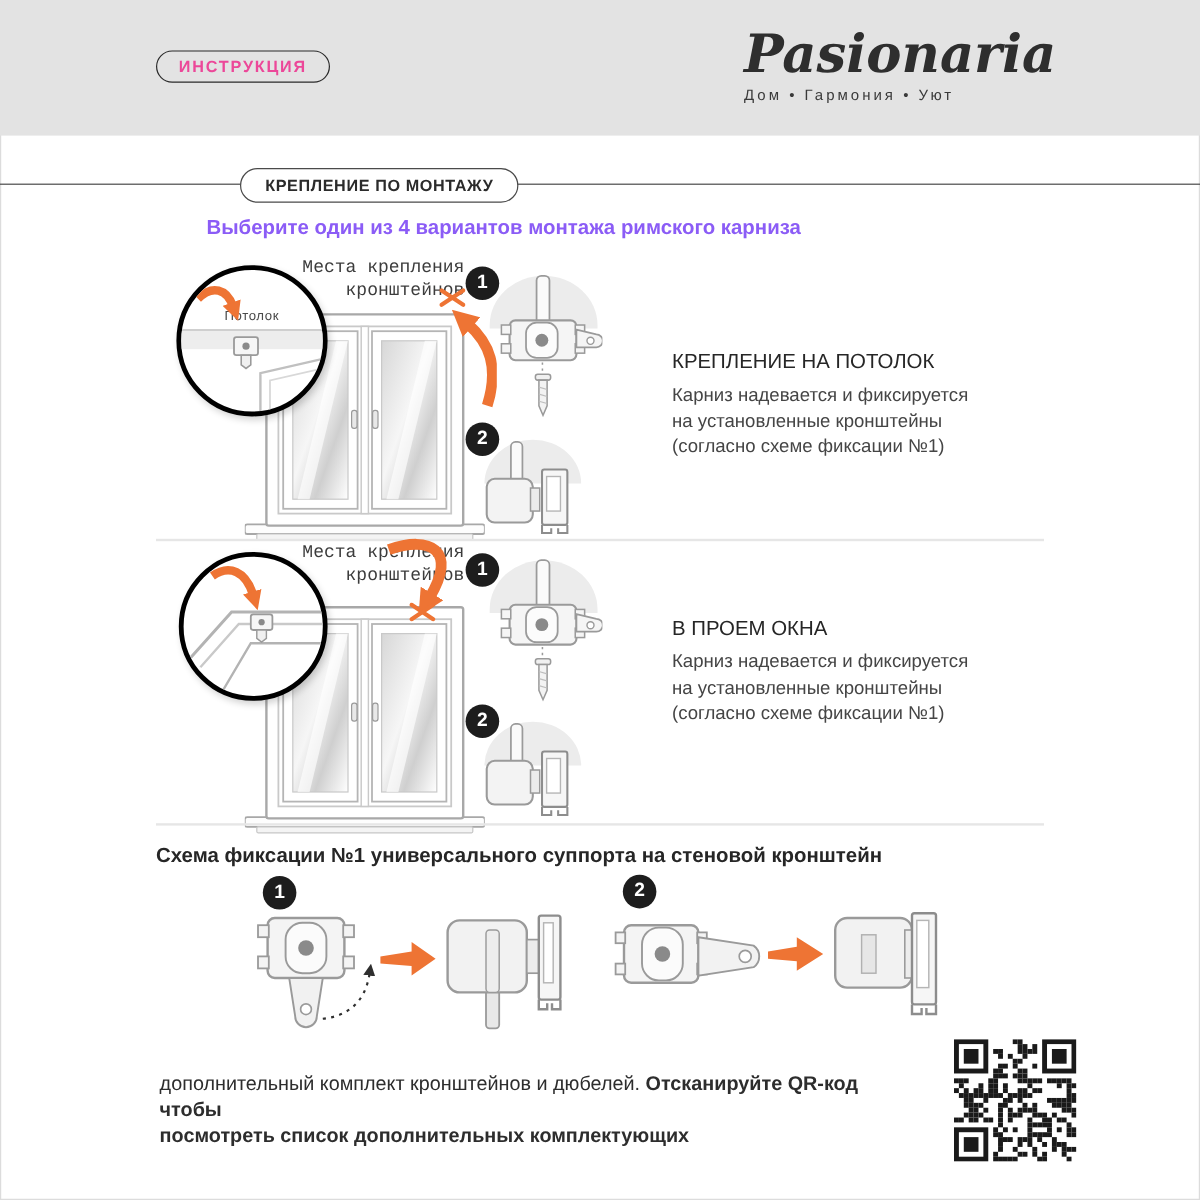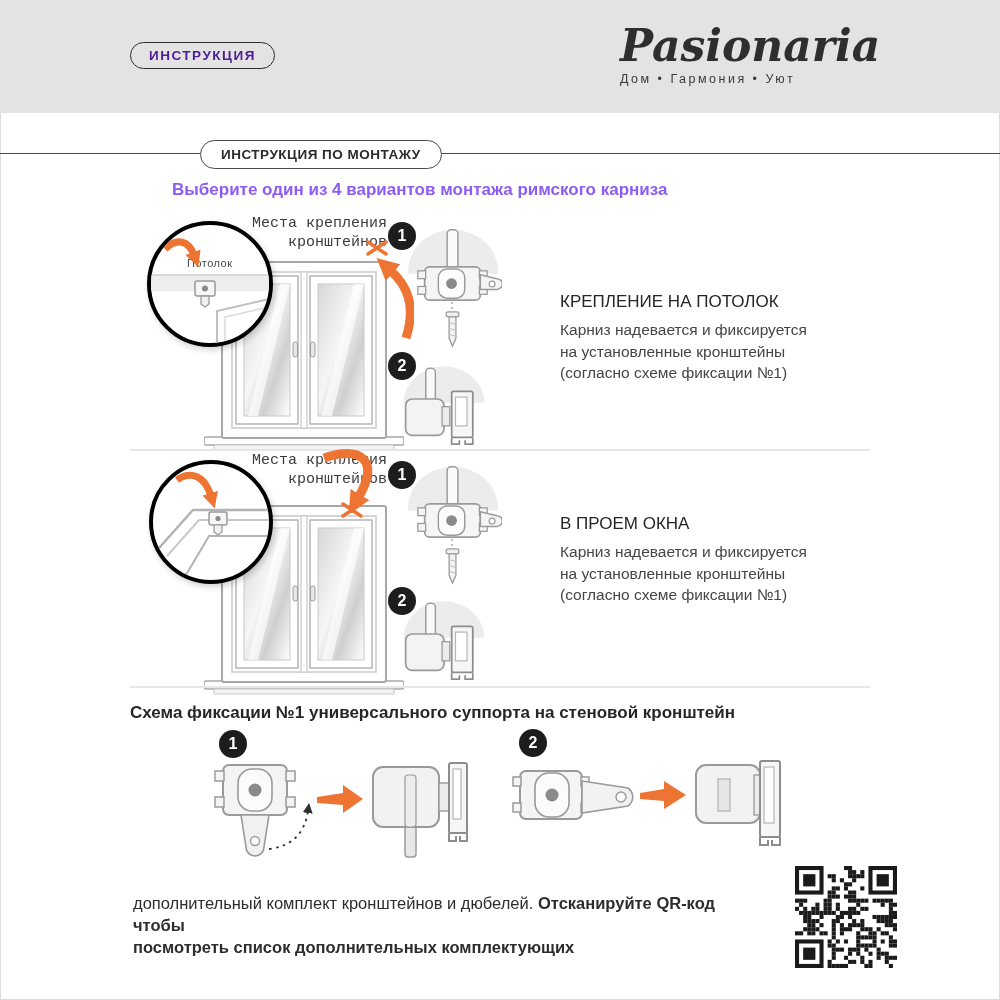--- a/index.html
+++ b/index.html
@@ -2,21 +2,21 @@
 <html><head>
 <meta charset="utf-8">
 <style>
   html,body{margin:0;padding:0;background:#fff;}
   .page{position:relative;width:1000px;height:1000px;background:#fff;overflow:hidden;
         font-family:"Liberation Sans",sans-serif;color:#2b2b2b;box-shadow:inset 0 0 0 1px #dcdcdc;}
   .abs{position:absolute;}
   
   .header{left:0;top:0;width:1000px;height:113px;background:#e3e3e3;}
   .hbadge{left:130px;top:42px;border:1.5px solid #2b2b2b;border-radius:15px;padding:5px 18px;
-          font-size:13.5px;font-weight:700;letter-spacing:1.5px;color:#4c1d95;background:transparent;}
+          font-size:13.5px;font-weight:700;letter-spacing:1.5px;color:#ec4899;background:transparent;}
   .htitle{left:128px;top:68px;font-size:29px;font-weight:700;letter-spacing:2px;color:#2b2b2b;}
   .brand{left:620px;top:22px;width:290px;}
   .brand .logo{font-family:"DejaVu Serif",serif;font-style:italic;font-weight:700;font-size:44px;
                color:#2e2e2e;line-height:48px;}
   .brand .tag{font-size:12.5px;letter-spacing:2.5px;color:#3a3a3a;margin-top:2px;}
   
   .rule{left:0;top:153px;width:1000px;height:1px;background:#4a4a4a;}
   .pill{left:200px;top:140px;height:27px;line-height:27px;background:#fff;border:1.4px solid #4a4a4a;
         border-radius:15px;padding:0 20px;font-size:13.5px;font-weight:700;letter-spacing:0.5px;z-index:3;}
   .intro{left:172px;top:180px;font-size:17px;font-weight:700;color:#8b5cf6;}
@@ -105,21 +105,21 @@
   </svg>
 
   <div class="abs header"></div>
   <div class="abs hbadge">ИНСТРУКЦИЯ</div>
   <div class="abs brand">
     <div class="logo">Pasionaria</div>
     <div class="tag">Дом • Гармония • Уют</div>
   </div>
 
   <div class="abs rule"></div>
-  <div class="abs pill">ИНСТРУКЦИЯ ПО МОНТАЖУ</div>
+  <div class="abs pill">КРЕПЛЕНИЕ ПО МОНТАЖУ</div>
   <div class="abs intro">Выберите один из 4 вариантов монтажа римского карниза</div>
 
   <div class="abs places" style="left:237px;top:214px;">Места крепления кронштейнов</div>
 
   <svg class="abs" style="left:204px;top:256px;" width="200" height="200" viewBox="0 0 200 200">
       <use href="#sym-window"></use>
     </svg>
 
   <div class="abs magnifier" style="left:147px;top:221px;width:118px;height:118px;">
     <svg width="118" height="118" viewBox="0 0 118 118">

